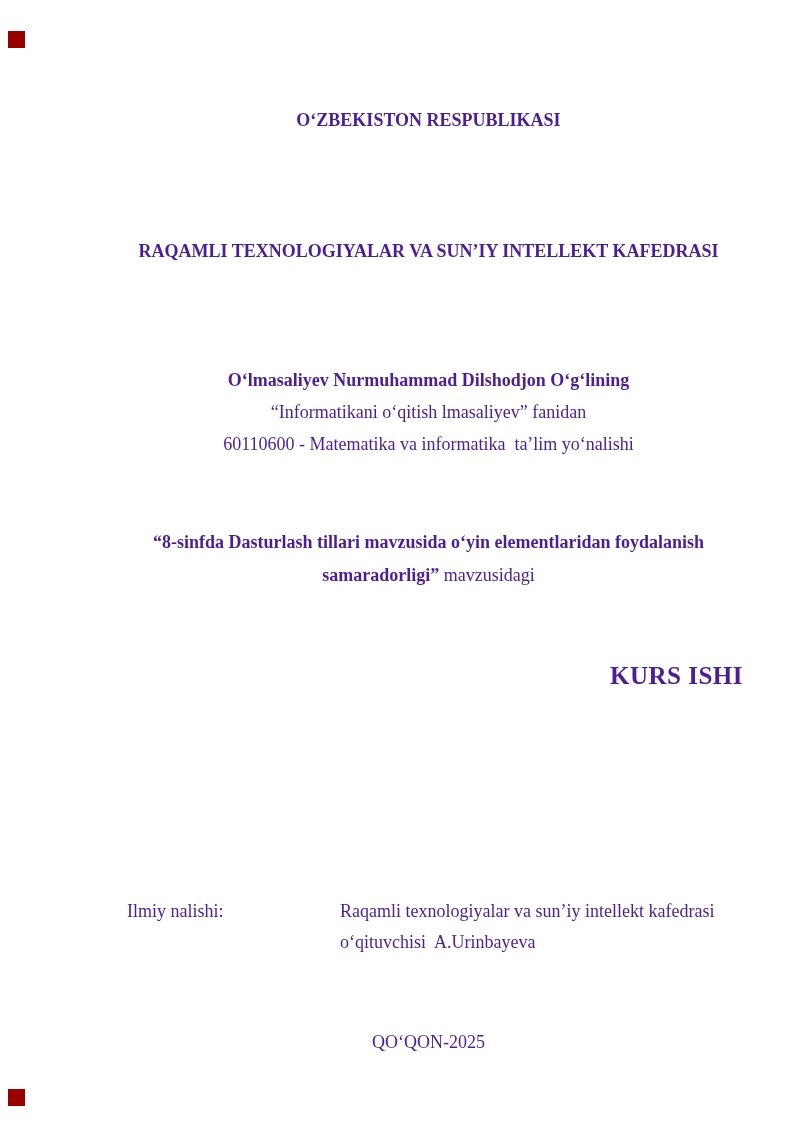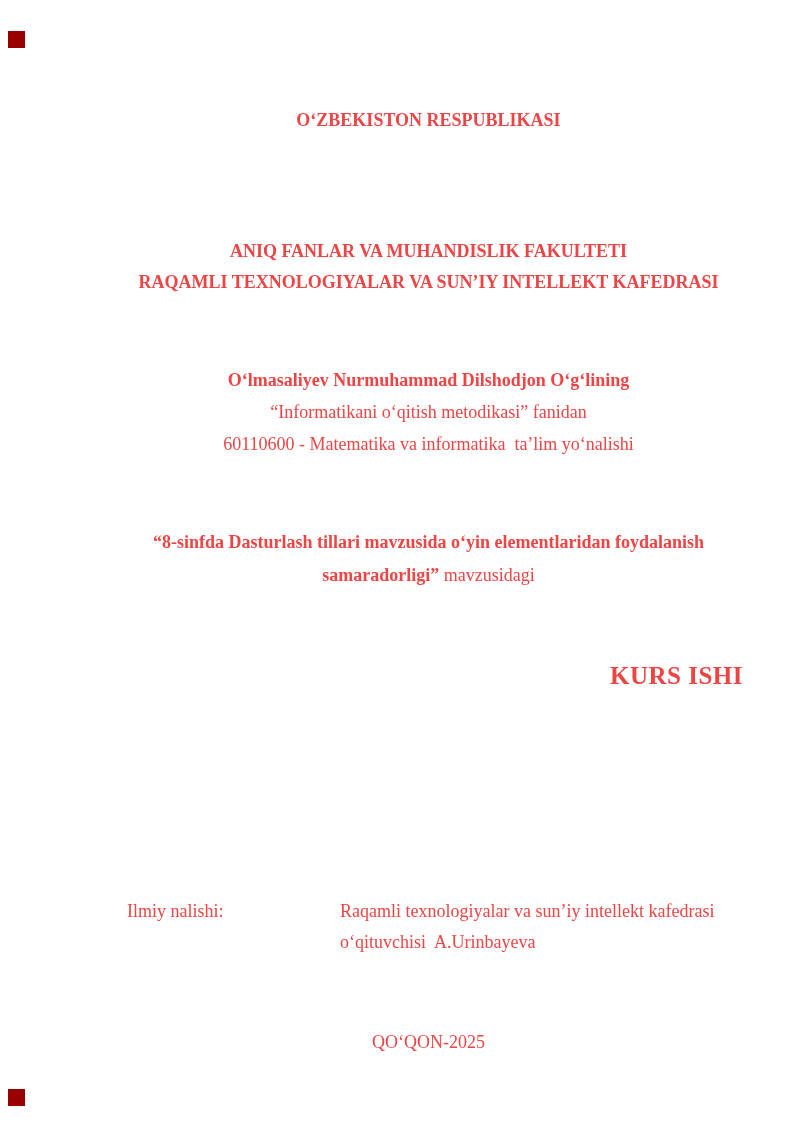--- a/index.html
+++ b/index.html
@@ -6,21 +6,21 @@
     margin: 0;
     padding: 0;
     background: #ffffff;
   }
   .page {
     position: relative;
     width: 800px;
     height: 1131px;
     background: #ffffff;
     font-family: "Liberation Serif", "DejaVu Serif", serif;
-    color: #ef4444;
+    color: #4c1d95;
     overflow: hidden;
   }
   .content {
     position: absolute;
     left: 114px;
     width: 629px;
     top: 0;
   }
   .block {
     position: absolute;
@@ -66,27 +66,26 @@
   <div class="marker marker-top" style="background: rgb(153, 0, 0);"></div>
   <div class="marker marker-bottom" style="background: rgb(153, 0, 0);"></div>
 
   <div class="content">
 
     <div class="block hdr bold">
       <div>O‘ZBEKISTON RESPUBLIKASI</div>
     </div>
 
     <div class="block faculty bold">
-      <div>ANIQ FANLAR VA MUHANDISLIK FAKULTETI</div>
       <div>RAQAMLI TEXNOLOGIYALAR VA SUN’IY INTELLEKT KAFEDRASI</div>
     </div>
 
     <div class="block student">
       <div class="bold">O‘lmasaliyev Nurmuhammad Dilshodjon O‘g‘lining</div>
-      <div>“Informatikani o‘qitish metodikasi” fanidan</div>
+      <div>“Informatikani o‘qitish lmasaliyev” fanidan</div>
       <div class="pre">60110600 - Matematika va informatika  ta’lim yo‘nalishi</div>
     </div>
 
     <div class="block topic">
       <div><span class="bold">“8-sinfda Dasturlash tillari mavzusida o‘yin elementlaridan foydalanish</span></div>
       <div><span class="bold">samaradorligi”</span><span class="pre"> mavzusidagi</span></div>
     </div>
 
     <div class="block worktype bold">KURS ISHI</div>
 

